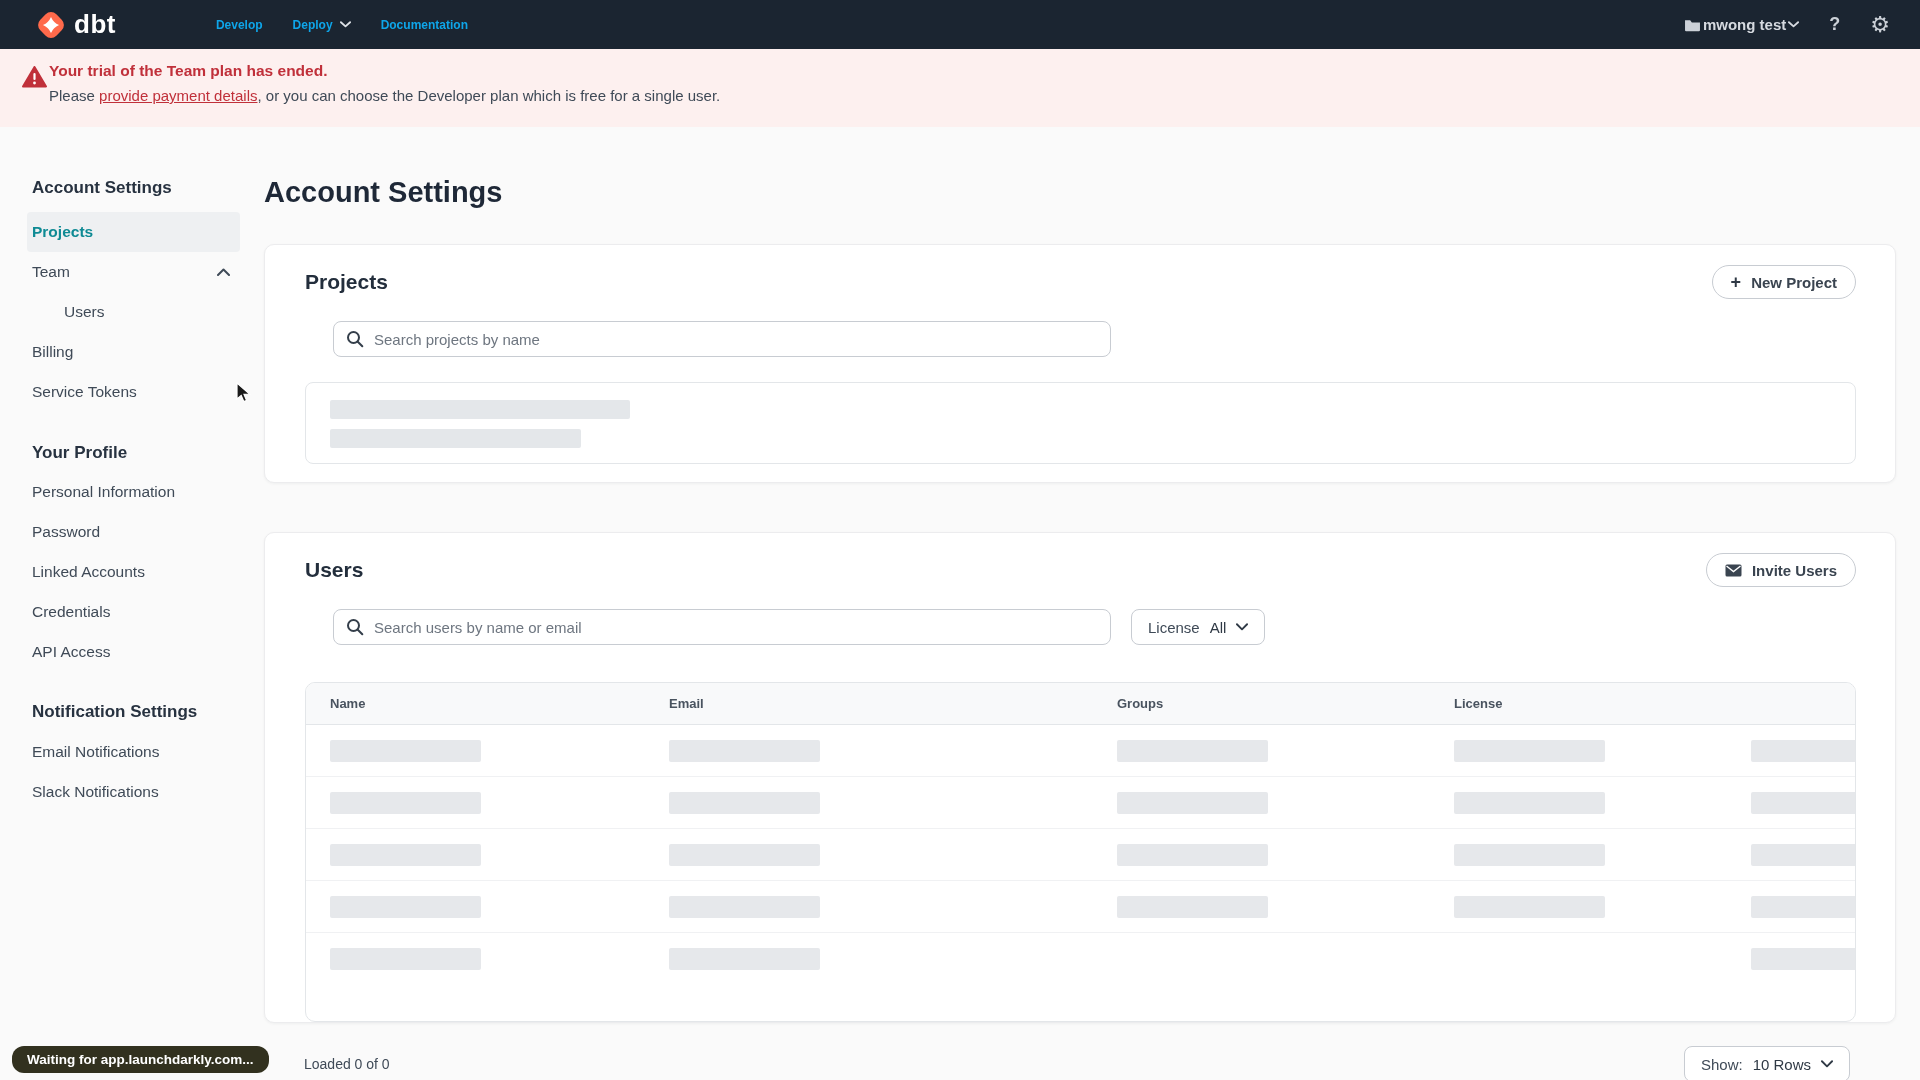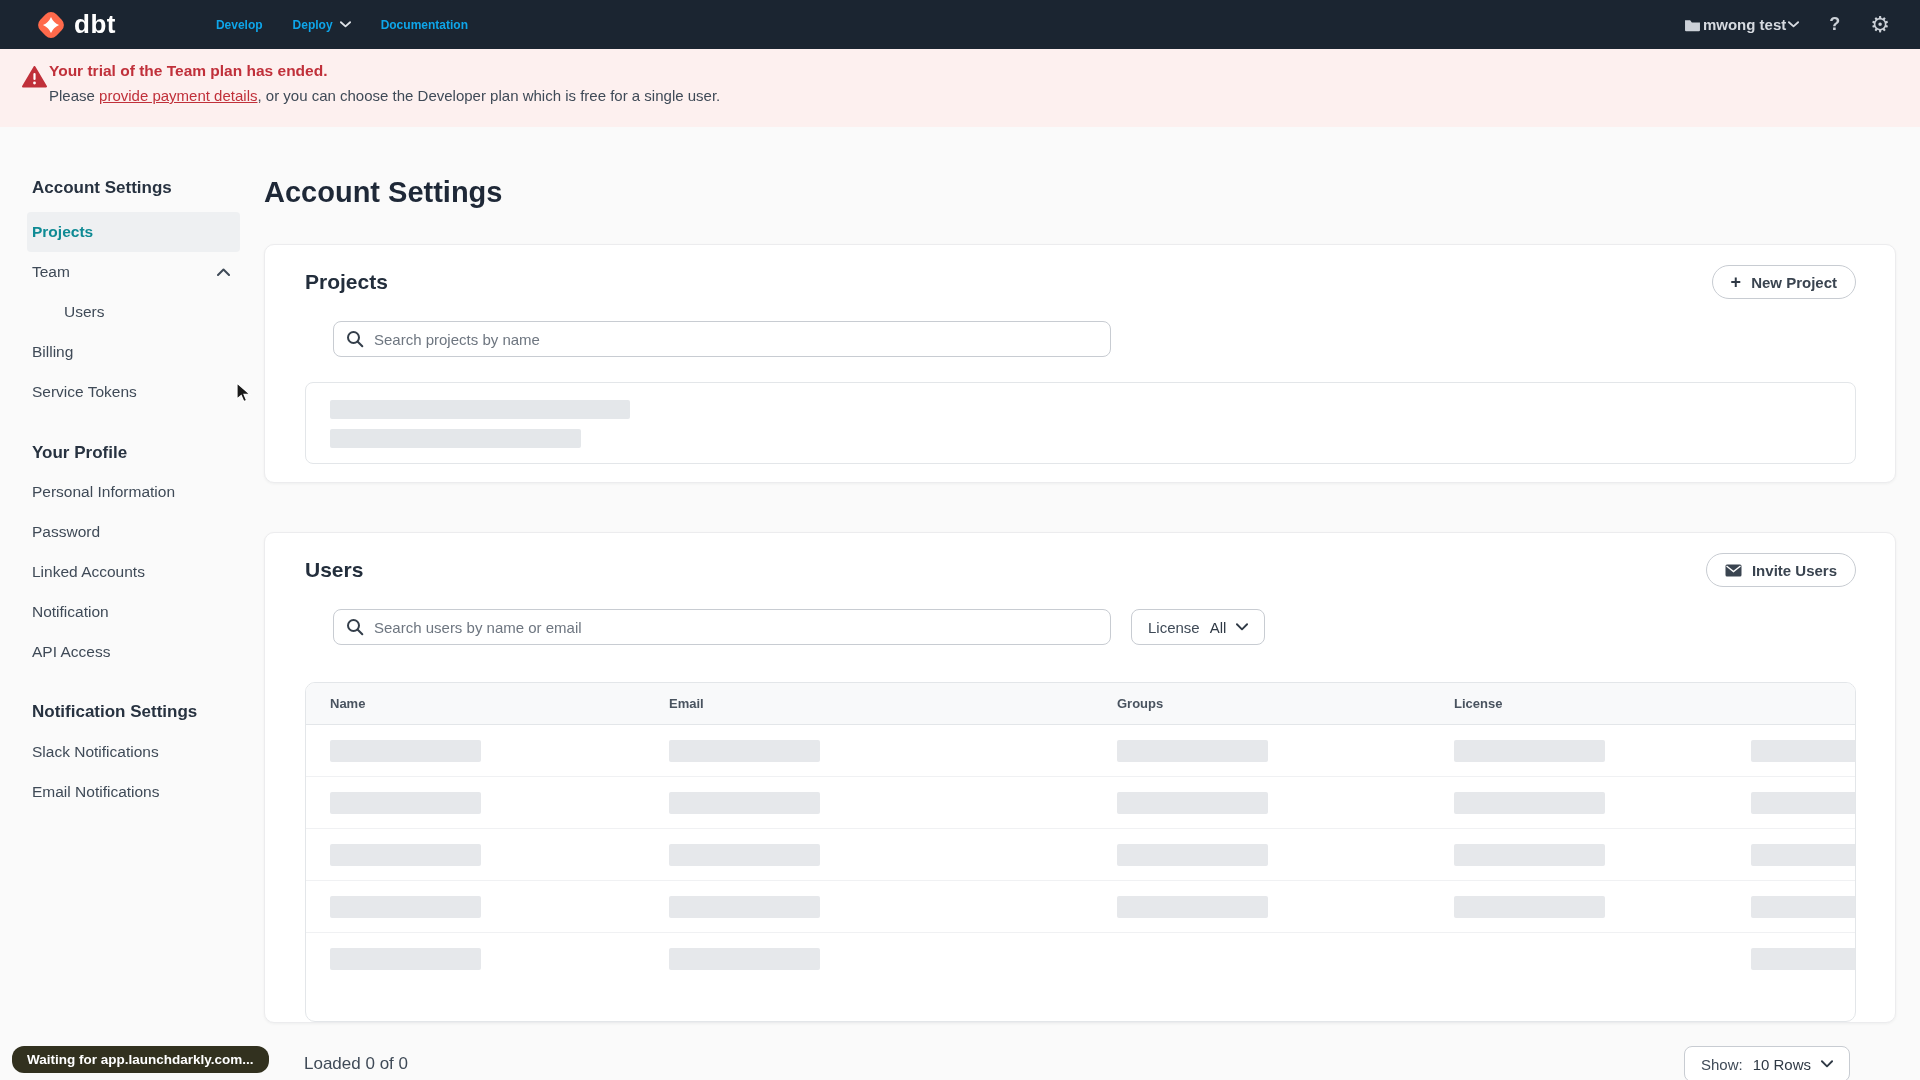--- a/index.html
+++ b/index.html
@@ -115,21 +115,21 @@
   .t-head { height:42px; background:#f8f9fa; border-bottom:1px solid #e3e6e9; }
   .t-head > div { padding-left:24px; font-size:13px; font-weight:700; color:#49535f; }
   .t-body-row { height:52px; border-bottom:1px solid #f0f1f3; }
   .t-body-row > div { padding-left:24px; }
   .cell-bar { width:151px; height:22px; background:#e6e8eb; border-radius:2px; }
 
   .list-footer {
     margin-top:23px; display:flex; align-items:center; justify-content:space-between;
     padding:0 46px 0 40px;
   }
-  .loaded-text { font-size:17px; color:#3f4a57; }
+  .loaded-text { font-size:14px; color:#3f4a57; }
 
   
   .status-bubble {
     position:absolute; left:12px; bottom:7px;
     background:#32311f; color:#ffffff;
     font-size:13.5px; font-weight:700;
     padding:6px 15px; border-radius:12px;
   }
   .cursor { position:absolute; left:236px; top:382px; pointer-events:none; }
 </style>
@@ -195,26 +195,26 @@
     </svg>
   </div>
   <div class="side-item indent">Users</div>
   <div class="side-item">Billing</div>
   <div class="side-item">Service Tokens</div>
 
   <div class="side-header h2x">Your Profile</div>
   <div class="side-item">Personal Information</div>
   <div class="side-item">Password</div>
   <div class="side-item">Linked Accounts</div>
-  <div class="side-item">Notification</div>
+  <div class="side-item">Credentials</div>
   <div class="side-item">API Access</div>
 
   <div class="side-header h3x">Notification Settings</div>
+  <div class="side-item">Email Notifications</div>
   <div class="side-item">Slack Notifications</div>
-  <div class="side-item">Email Notifications</div>
 </aside>
 
 <main class="main">
   <h1 class="page-title">Account Settings</h1>
 
   <section class="card">
     <div class="card-head">
       <h2 class="card-title">Projects</h2>
       <button class="btn">
         <span class="plus-glyph">+</span>

